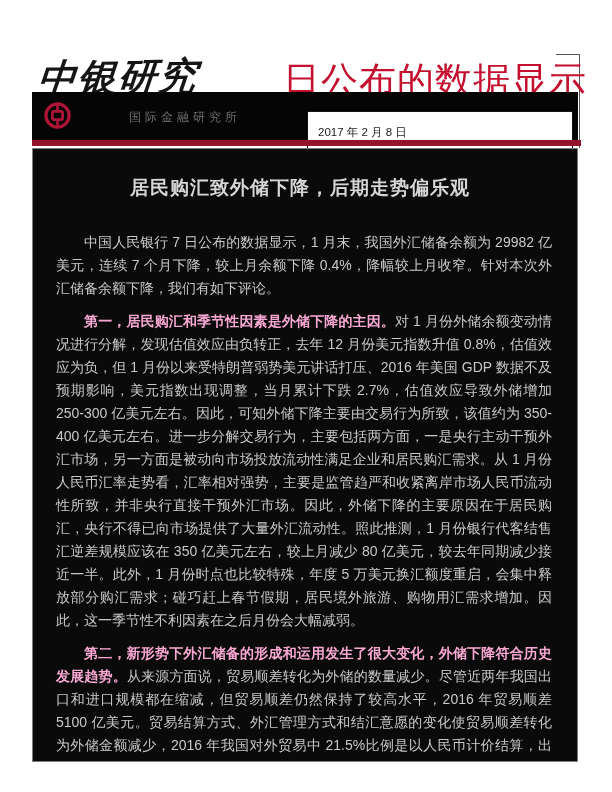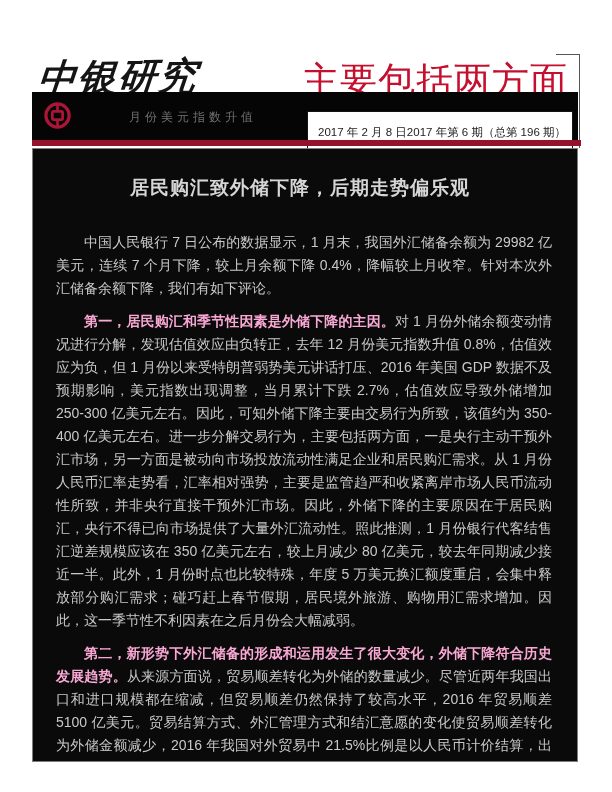--- a/index.html
+++ b/index.html
@@ -54,33 +54,32 @@
 </head>
 <body>
 
 <div class="page">
 
   <div class="calligraphy">中银研究</div>
 
   <div class="bracket-h"></div>
   <div class="bracket-v"></div>
 
-  <div class="red-title">主要包括两方面</div>
+  <div class="red-title">日公布的数据显示</div>
 
   <div class="band">
     <svg class="boc-logo" viewBox="0 0 100 100">
       <circle cx="50" cy="50" r="43" fill="none" stroke="#ad1537" stroke-width="12"></circle>
       <rect x="31" y="35" width="38" height="30" rx="5" fill="none" stroke="#ad1537" stroke-width="10"></rect>
       <line x1="50" y1="10" x2="50" y2="35" stroke="#ad1537" stroke-width="10"></line>
       <line x1="50" y1="65" x2="50" y2="90" stroke="#ad1537" stroke-width="10"></line>
     </svg>
-    <span class="institute">月份美元指数升值</span>
+    <span class="institute">国际金融研究所</span>
     <div class="date-box">
       <span>2017 年 2 月 8 日</span>
-      <span>2017 年第 6 期（总第 196 期）</span>
     </div>
   </div>
 
   <div class="red-rule"></div>
 
   <div class="content">
     <h1>居民购汇致外储下降，后期走势偏乐观</h1>
     <p><span class="lead"></span><span>中国人民银行 7 日公布的数据显示，1 月末，我国外汇储备余额为 29982 亿美元，连续 7 个月下降，较上月余额下降 0.4%，降幅较上月收窄。针对本次外汇储备余额下降，我们有如下评论。</span></p>
     <p><span class="lead">第一，居民购汇和季节性因素是外储下降的主因。</span><span>对 1 月份外储余额变动情况进行分解，发现估值效应由负转正，去年 12 月份美元指数升值 0.8%，估值效应为负，但 1 月份以来受特朗普弱势美元讲话打压、2016 年美国 GDP 数据不及预期影响，美元指数出现调整，当月累计下跌 2.7%，估值效应导致外储增加 250-300 亿美元左右。因此，可知外储下降主要由交易行为所致，该值约为 350-400 亿美元左右。进一步分解交易行为，主要包括两方面，一是央行主动干预外汇市场，另一方面是被动向市场投放流动性满足企业和居民购汇需求。从 1 月份人民币汇率走势看，汇率相对强势，主要是监管趋严和收紧离岸市场人民币流动性所致，并非央行直接干预外汇市场。因此，外储下降的主要原因在于居民购汇，央行不得已向市场提供了大量外汇流动性。照此推测，1 月份银行代客结售汇逆差规模应该在 350 亿美元左右，较上月减少 80 亿美元，较去年同期减少接近一半。此外，1 月份时点也比较特殊，年度 5 万美元换汇额度重启，会集中释放部分购汇需求；碰巧赶上春节假期，居民境外旅游、购物用汇需求增加。因此，这一季节性不利因素在之后月份会大幅减弱。</span></p>
     <p><span class="lead">第二，新形势下外汇储备的形成和运用发生了很大变化，外储下降符合历史发展趋势。</span><span>从来源方面说，贸易顺差转化为外储的数量减少。尽管近两年我国出口和进口规模都在缩减，但贸易顺差仍然保持了较高水平，2016 年贸易顺差 5100 亿美元。贸易结算方式、外汇管理方式和结汇意愿的变化使贸易顺差转化为外储金额减少，2016 年我国对外贸易中 21.5%比例是以人民币计价结算，出口换汇减少，这是漏出一。外汇管理方式由之前的强制结汇转为意愿结汇后，不少企业在人民币贬值预期下延后结汇或在香港结汇或选择不结汇持有美元，最近 3 个月涉外收付款项下的结汇率平均为 56.9%，</span></p>

